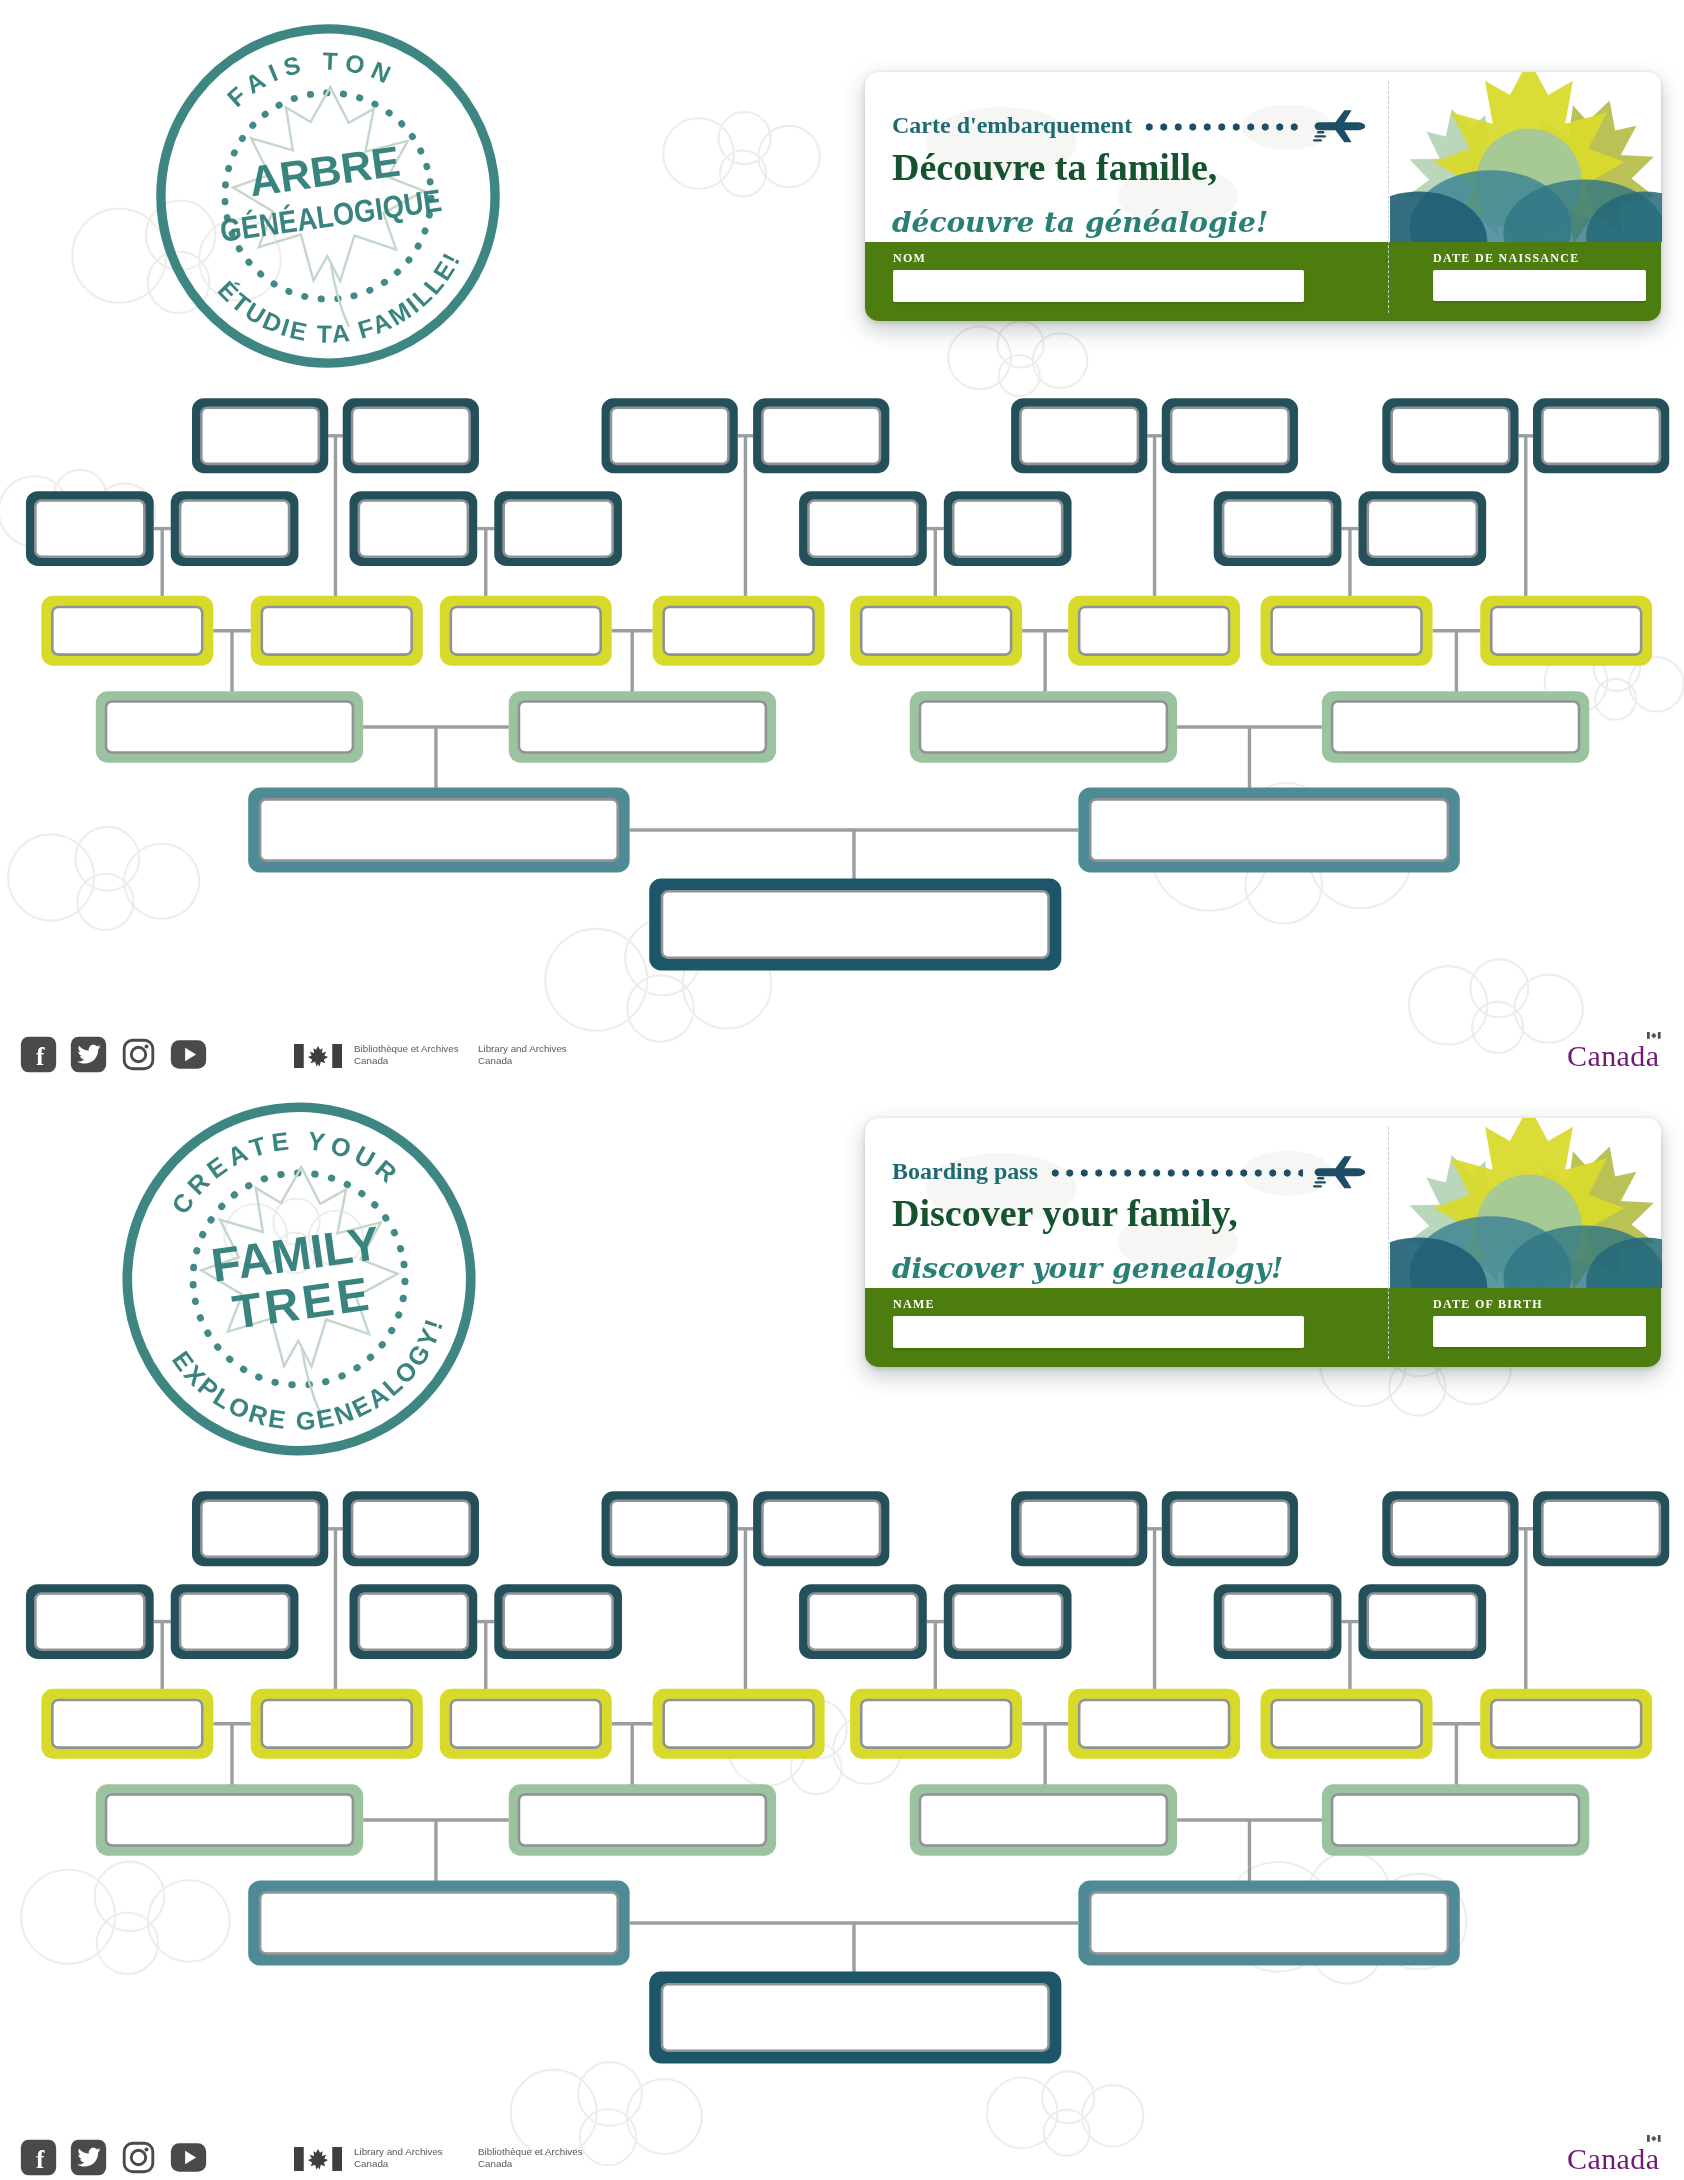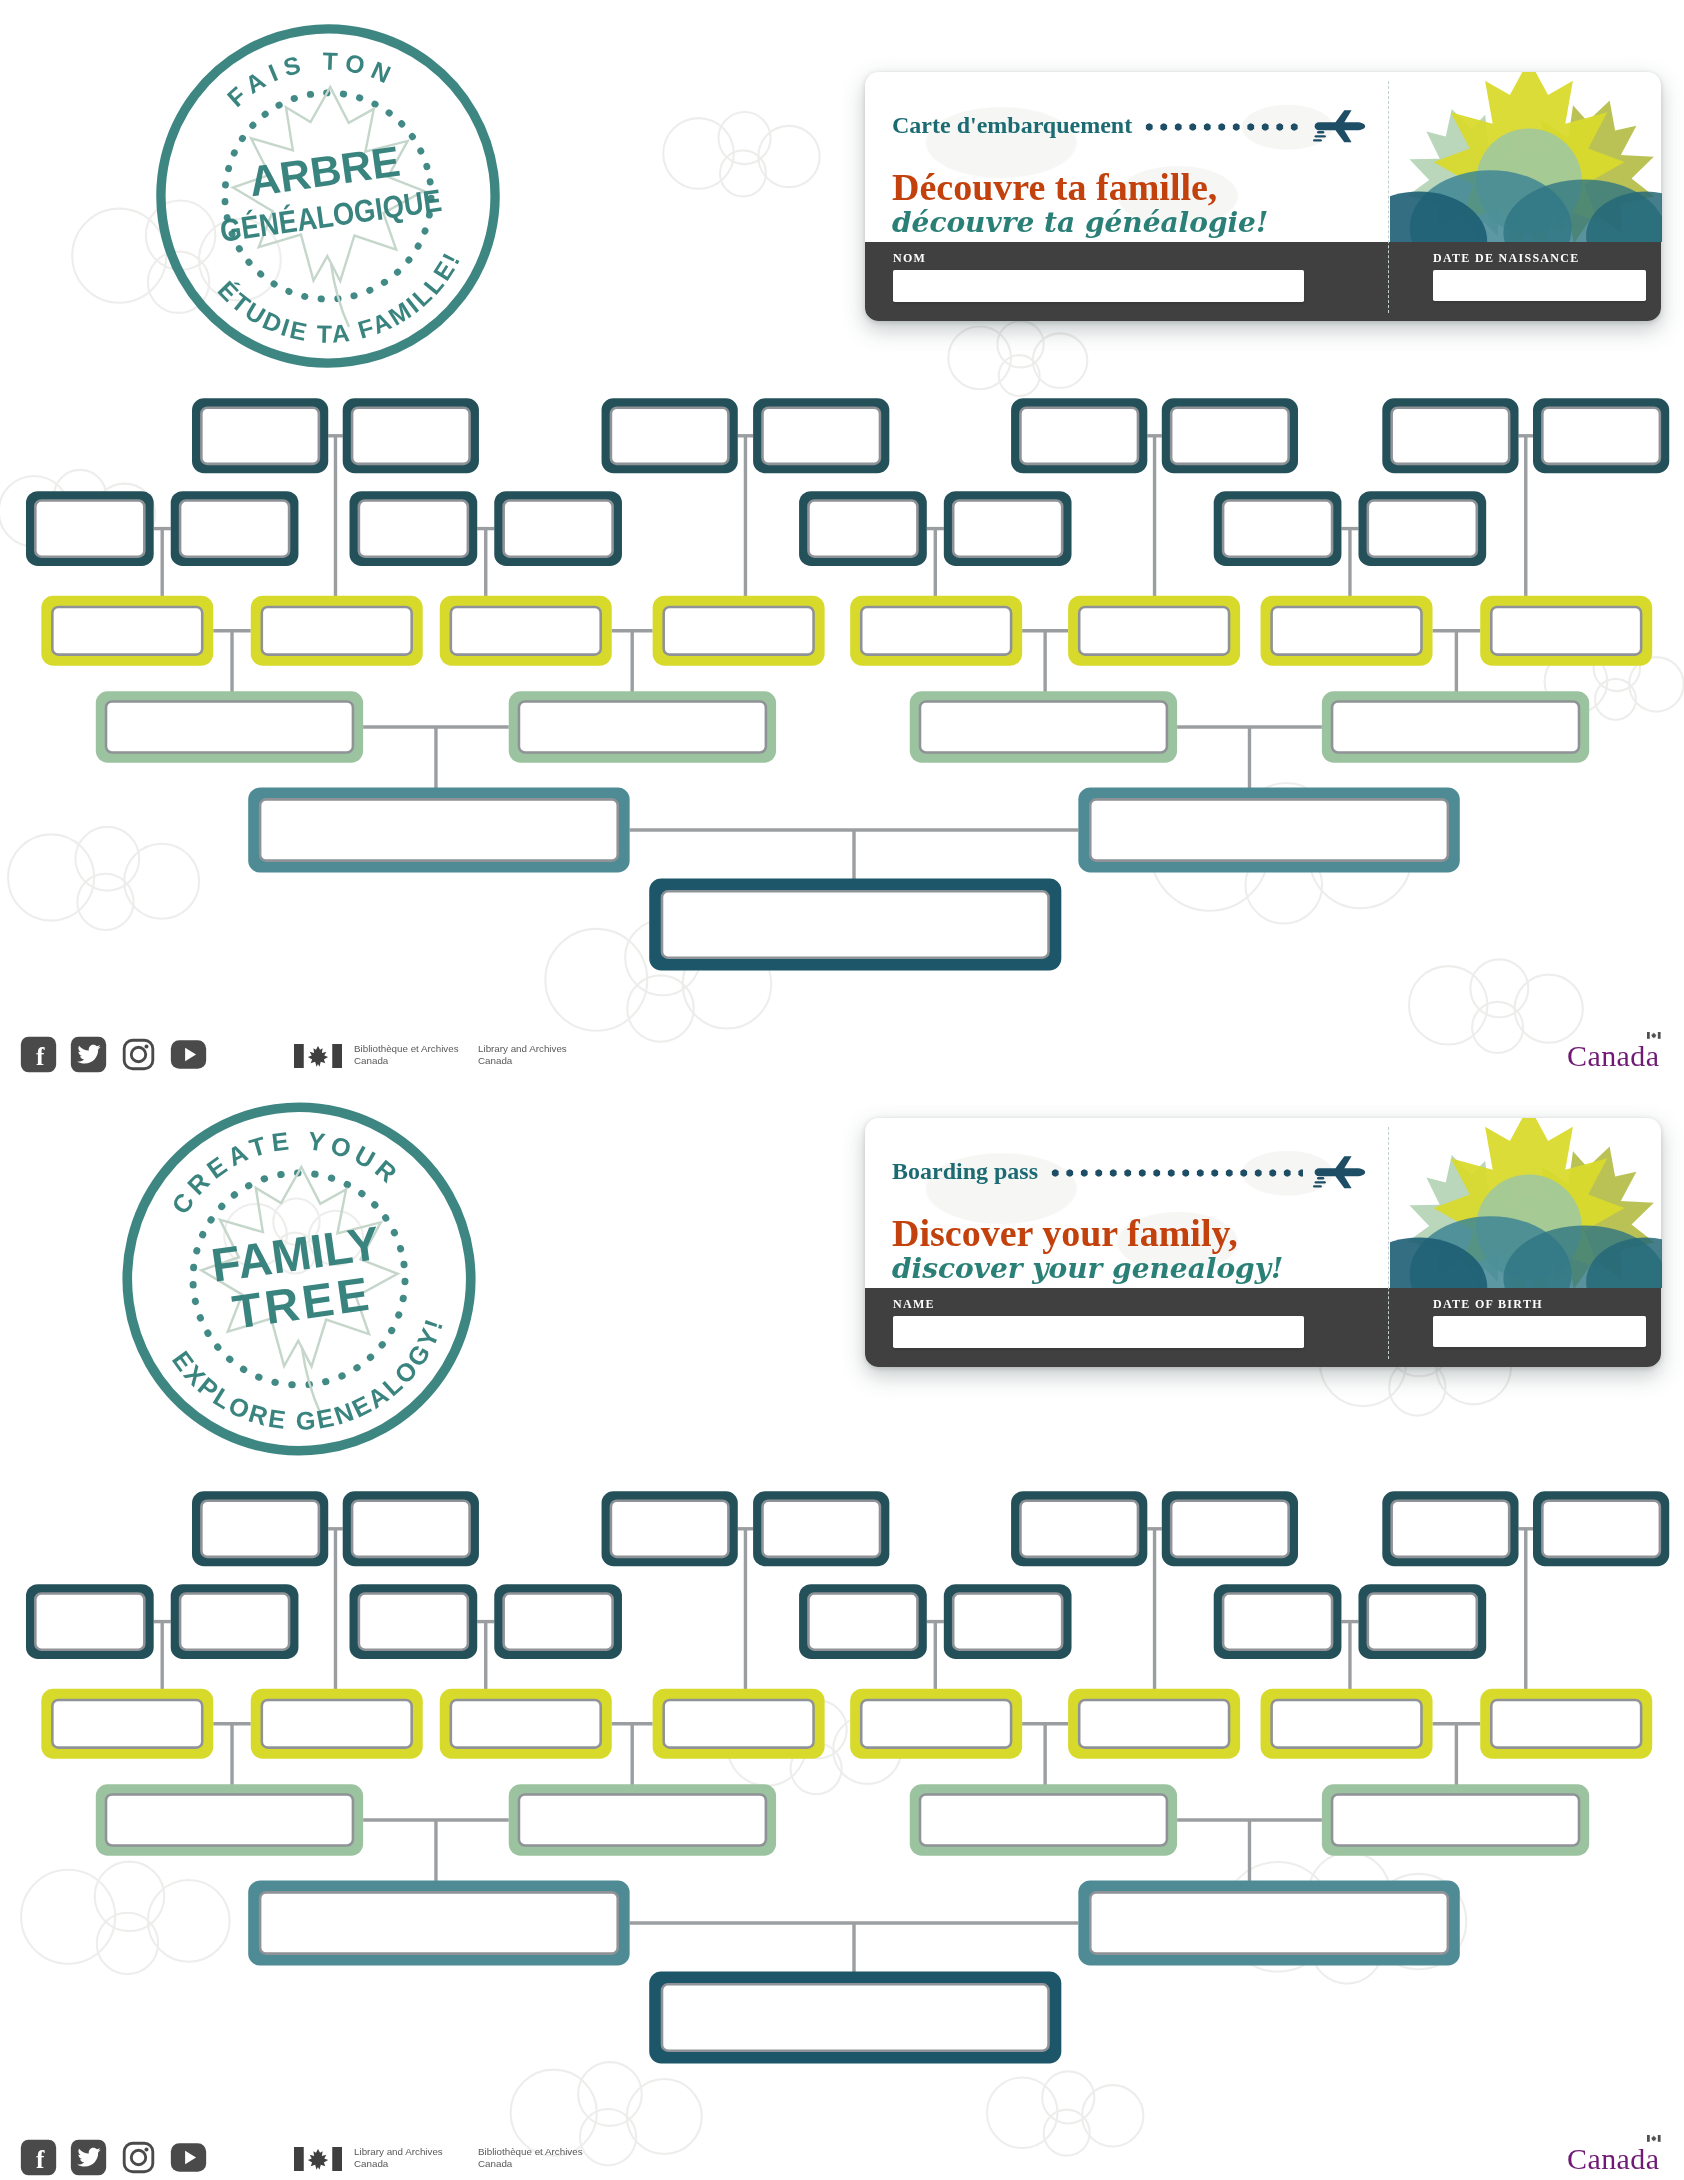--- a/index.html
+++ b/index.html
@@ -25,25 +25,25 @@
      background:
        radial-gradient(ellipse 128px 60px at 25% 35%, #eeeeec 58%, transparent 60%),
        radial-gradient(ellipse 102px 51px at 62% 70%, #efefed 58%, transparent 60%),
        radial-gradient(ellipse 77px 38px at 85% 25%, #efefed 58%, transparent 60%);}
   .pass-title-row{position:absolute;left:27px;top:31px;width:474px;height:44px;display:flex;align-items:center;gap:10.2px;}
   .pass-title{font-family:"Liberation Serif",serif;font-weight:bold;font-size:24px;color:#1c6b72;white-space:nowrap;}
   .pass-dots{flex:1;height:10.2px;margin-top:3.4px;
      background-image:radial-gradient(circle,#1d4e66 3.4px,transparent 3.9px);
      background-size:14.5px 10.2px;background-repeat:repeat-x;background-position:left center;}
   .plane{flex:0 0 auto;}
-  .pass-headline{position:absolute;left:27px;top:93px;font-family:"Liberation Serif",serif;
-      font-weight:bold;font-size:38px;color:#c2410c;}
+  .pass-headline{position:absolute;left:27px;top:73px;font-family:"Liberation Serif",serif;
+      font-weight:bold;font-size:38px;color:#14532d;}
   .pass-tagline{position:absolute;left:27px;top:134px;font-family:"DejaVu Serif",serif;
       font-style:italic;font-weight:bold;font-size:28px;color:#2a8077;}
-  .pass-bar{position:absolute;left:0;right:0;bottom:0;height:79px;background:#404040;
+  .pass-bar{position:absolute;left:0;right:0;bottom:0;height:79px;background:#4d7c0f;
       border-radius:0 0 13.6px 13.6px;}
   .pass-label{position:absolute;top:8.5px;font-family:"Liberation Serif",serif;font-weight:bold;
       font-size:12px;letter-spacing:1.3px;color:#ffffff;}
   .pass-field{position:absolute;top:28px;height:32px;background:#ffffff;border-radius:1.7px;
       box-shadow:0 1.7px 1.7px rgba(0,0,0,.10);}
   .lbl-name{left:28px;} .fld-name{left:28px;width:411px;}
   .lbl-dob{left:568px;} .fld-dob{left:568px;width:213px;height:31px;}
   .pass-divider{position:absolute;left:523px;top:8.5px;bottom:8.5px;border-left:1.7px dashed #c3cecd;z-index:5;}
   .pass-art{position:absolute;left:525px;top:0;width:272px;height:170px;overflow:hidden;border-radius:0 13.6px 0 0;}
 

